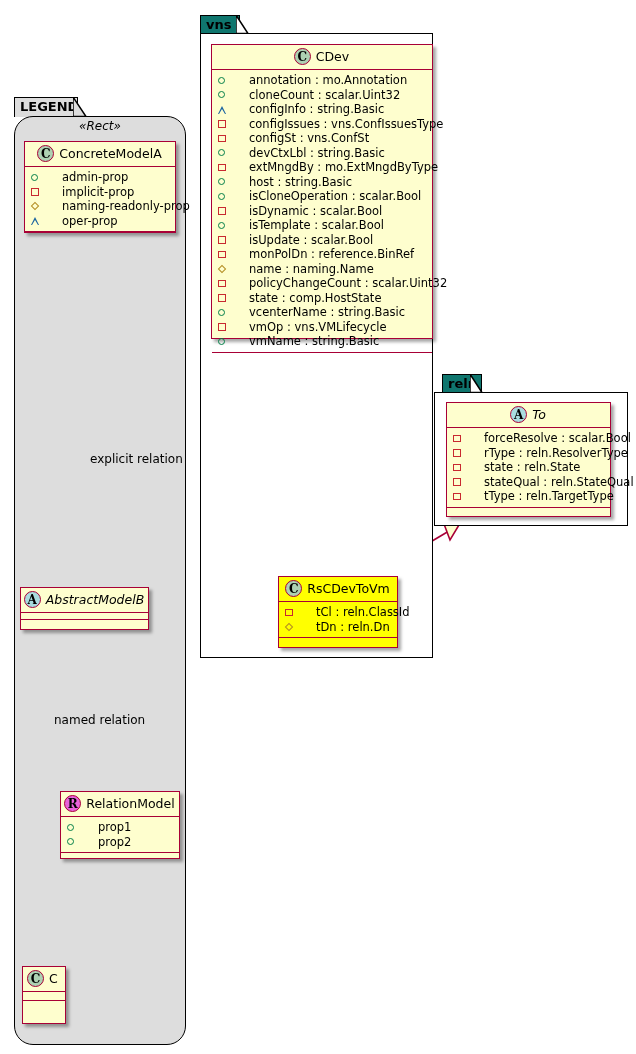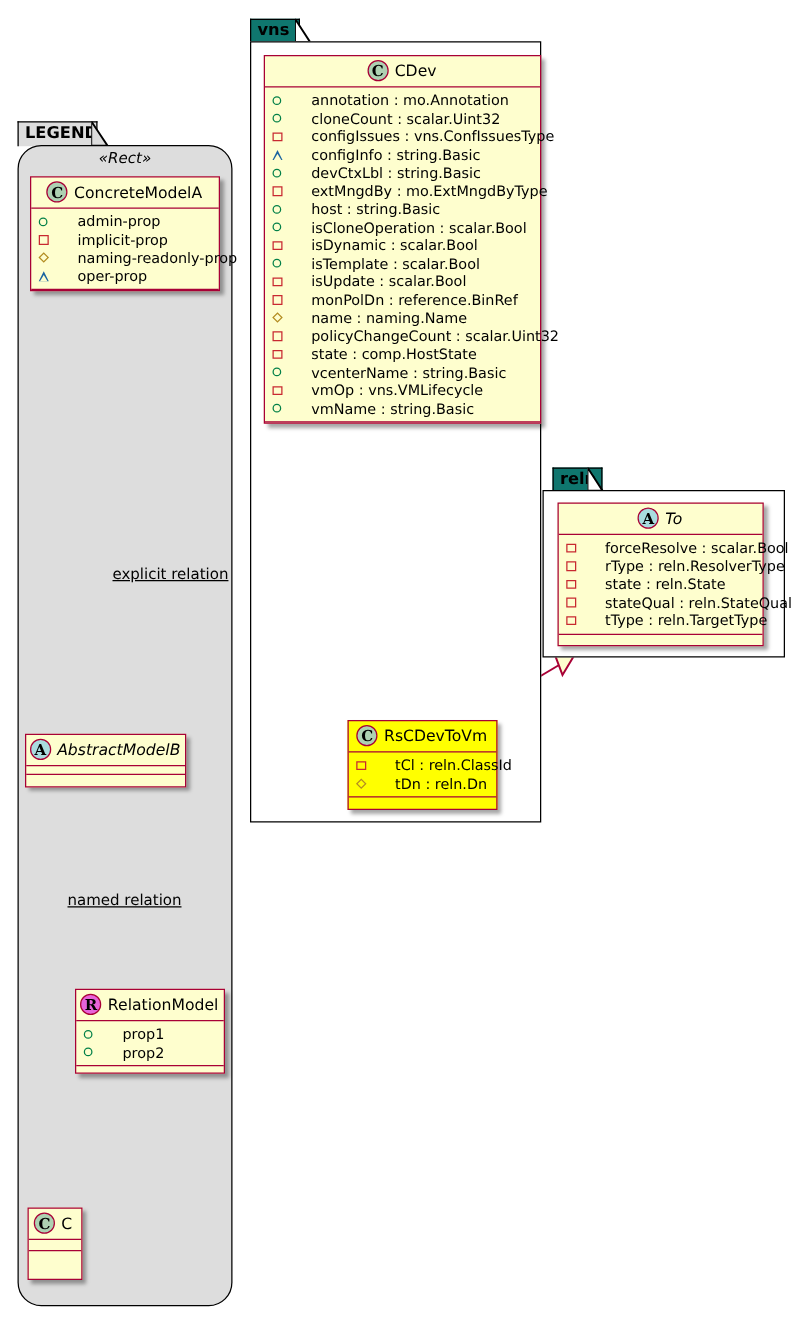--- a/index.html
+++ b/index.html
@@ -156,21 +156,20 @@
   }
   .ops {
     height: 8px;
   }
   
   .edge-label {
     position: absolute;
     font-size: 12px;
     color: #000000;
     white-space: nowrap;
-    text-decoration: underline;
   }
 </style>
 </head>
 <body>
 
 <div id="canvas">
 
   <svg width="636" height="1054" viewBox="0 0 636 1054" style="position:absolute;left:0;top:0;pointer-events:none;">
     <defs>
       <marker id="openArrow" markerWidth="12" markerHeight="12" refX="9" refY="5" orient="auto" markerUnits="userSpaceOnUse">
@@ -222,26 +221,30 @@
     <div class="attrs" id="cdev-attrs">
         <div class="attr">
           <span class="mark m-circle"></span>
           <span class="txt">annotation : mo.Annotation</span>
         </div>
         <div class="attr">
           <span class="mark m-circle"></span>
           <span class="txt">cloneCount : scalar.Uint32</span>
         </div>
         <div class="attr">
-          <span class="mark m-square"></span>
-          <span class="txt">configIssues : vns.ConfIssuesType</span>
-        </div>
-        <div class="attr">
           <span class="mark m-triangle"></span>
           <span class="txt">configInfo : string.Basic</span>
+        </div>
+        <div class="attr">
+          <span class="mark m-square"></span>
+          <span class="txt">configIssues : vns.ConfIssuesType</span>
+        </div>
+        <div class="attr">
+          <span class="mark m-square"></span>
+          <span class="txt">configSt : vns.ConfSt</span>
         </div>
         <div class="attr">
           <span class="mark m-circle"></span>
           <span class="txt">devCtxLbl : string.Basic</span>
         </div>
         <div class="attr">
           <span class="mark m-square"></span>
           <span class="txt">extMngdBy : mo.ExtMngdByType</span>
         </div>
         <div class="attr">

